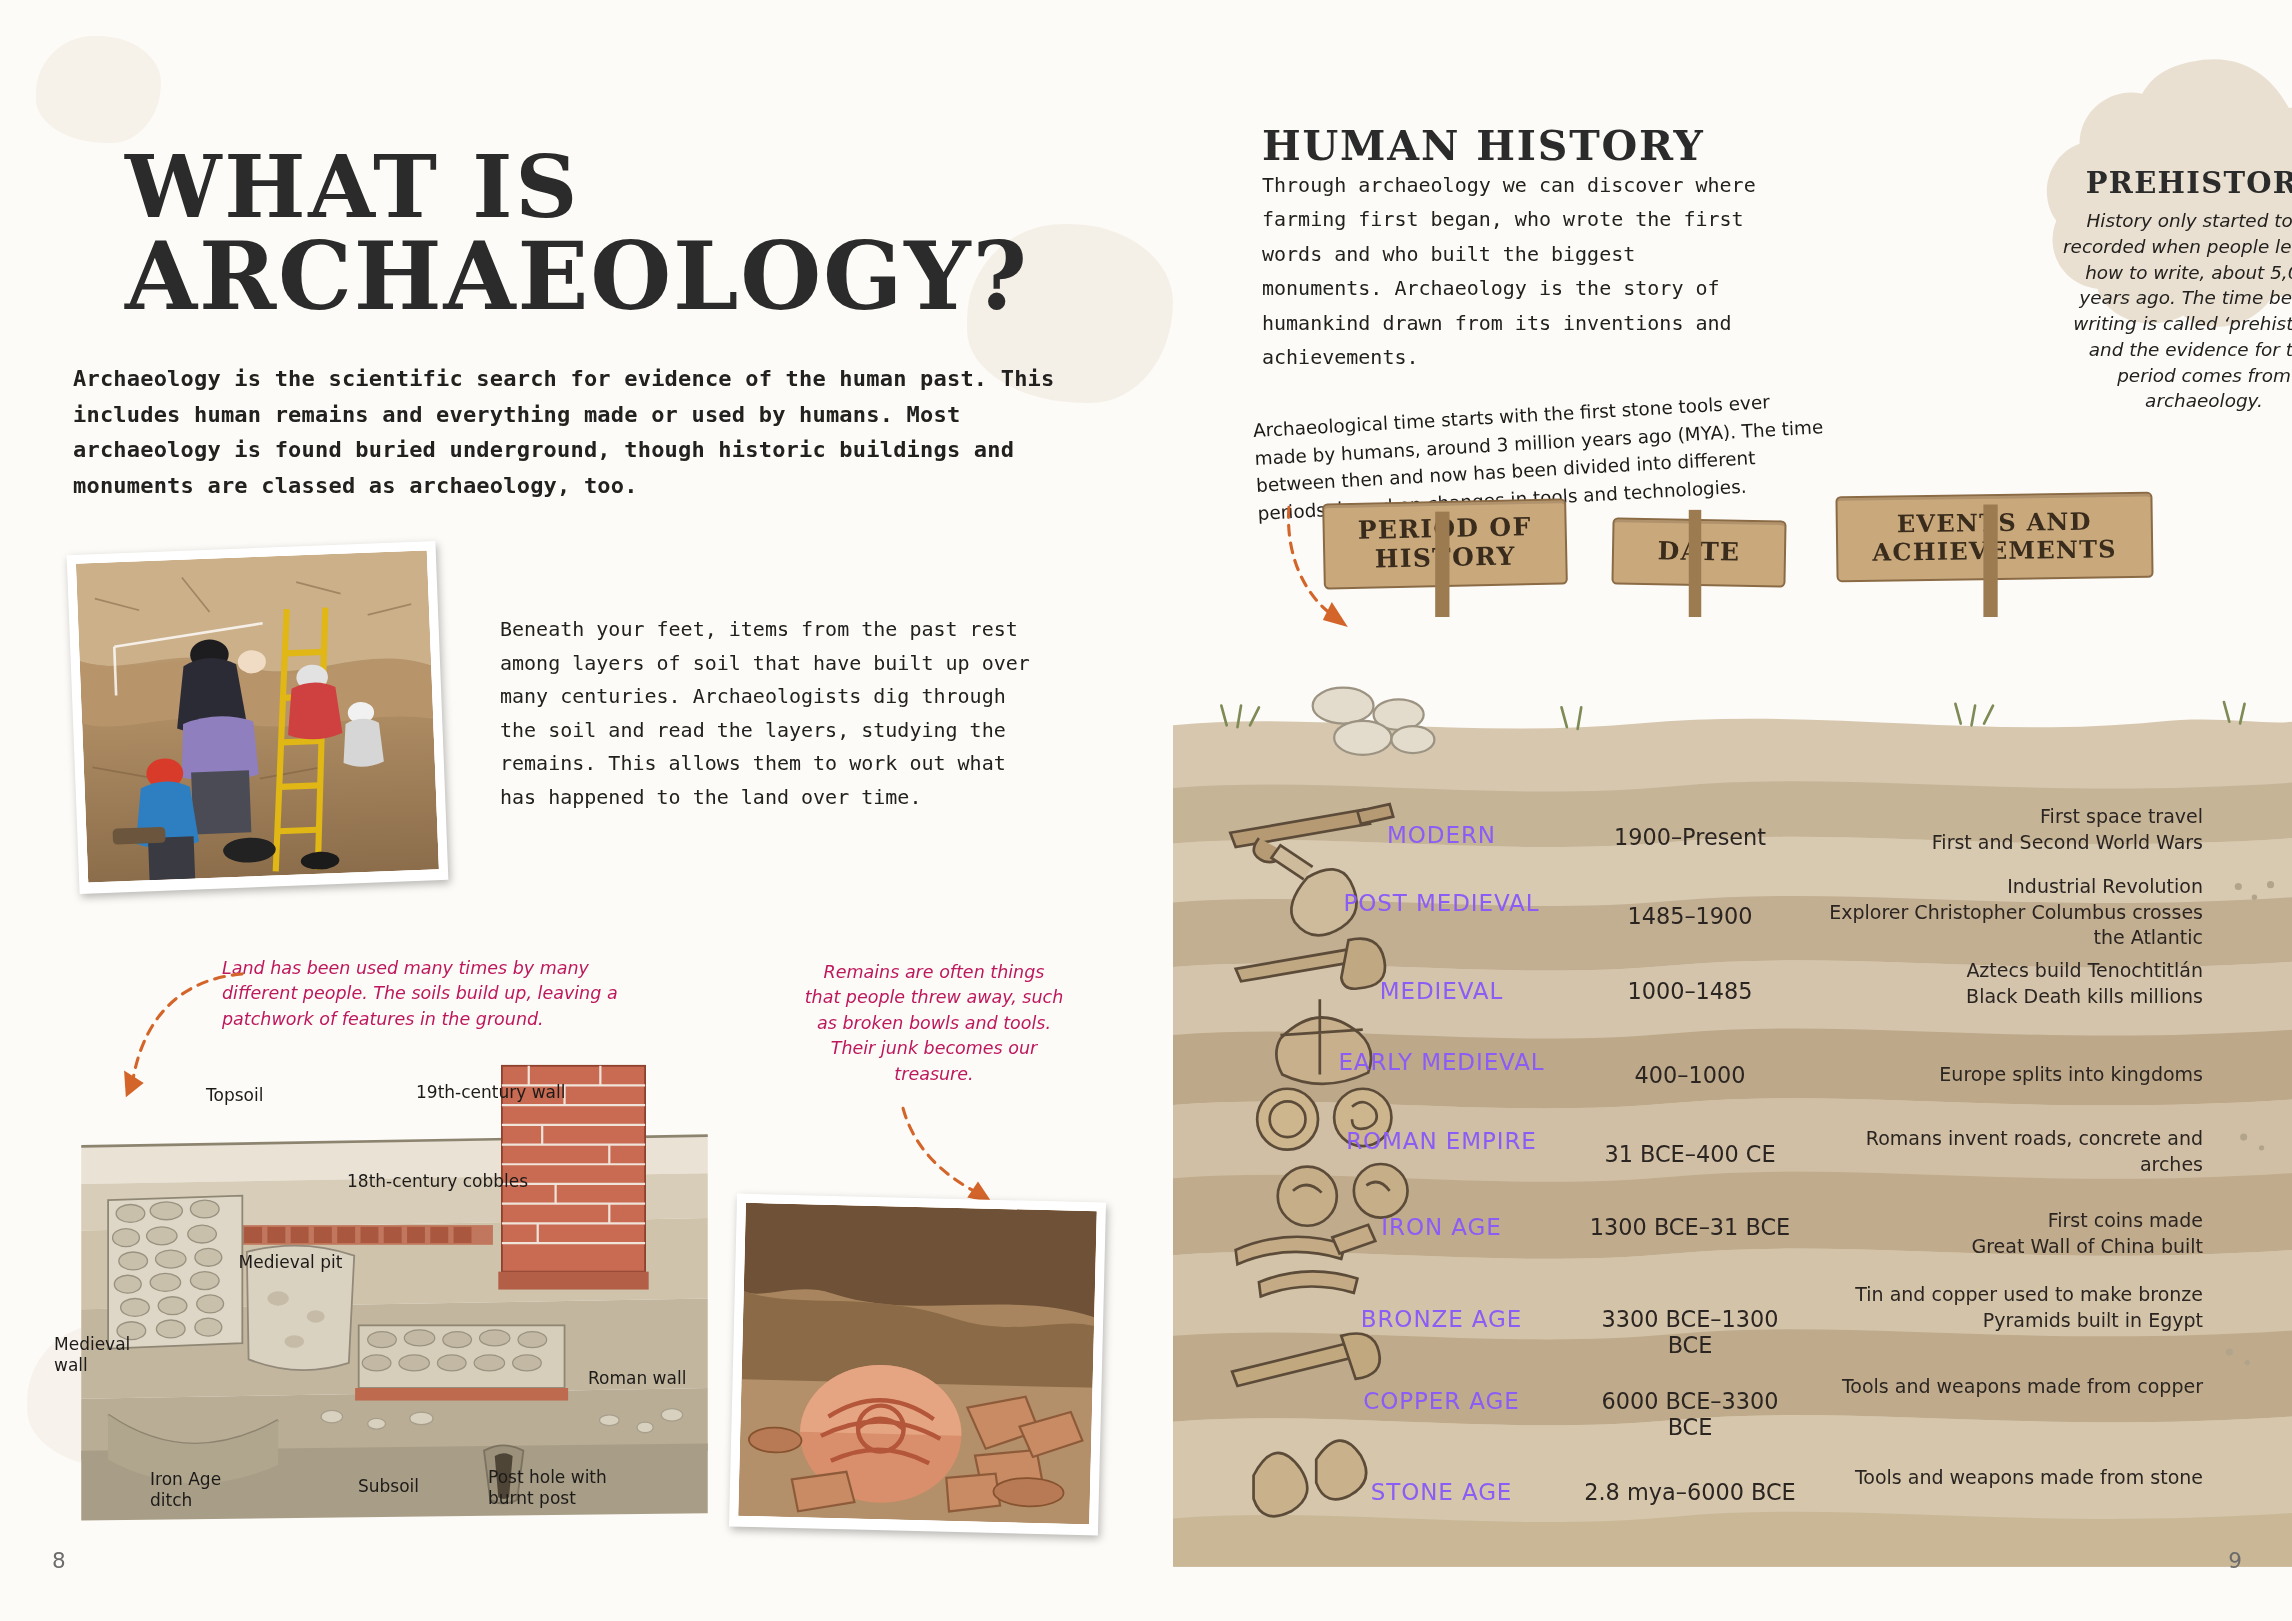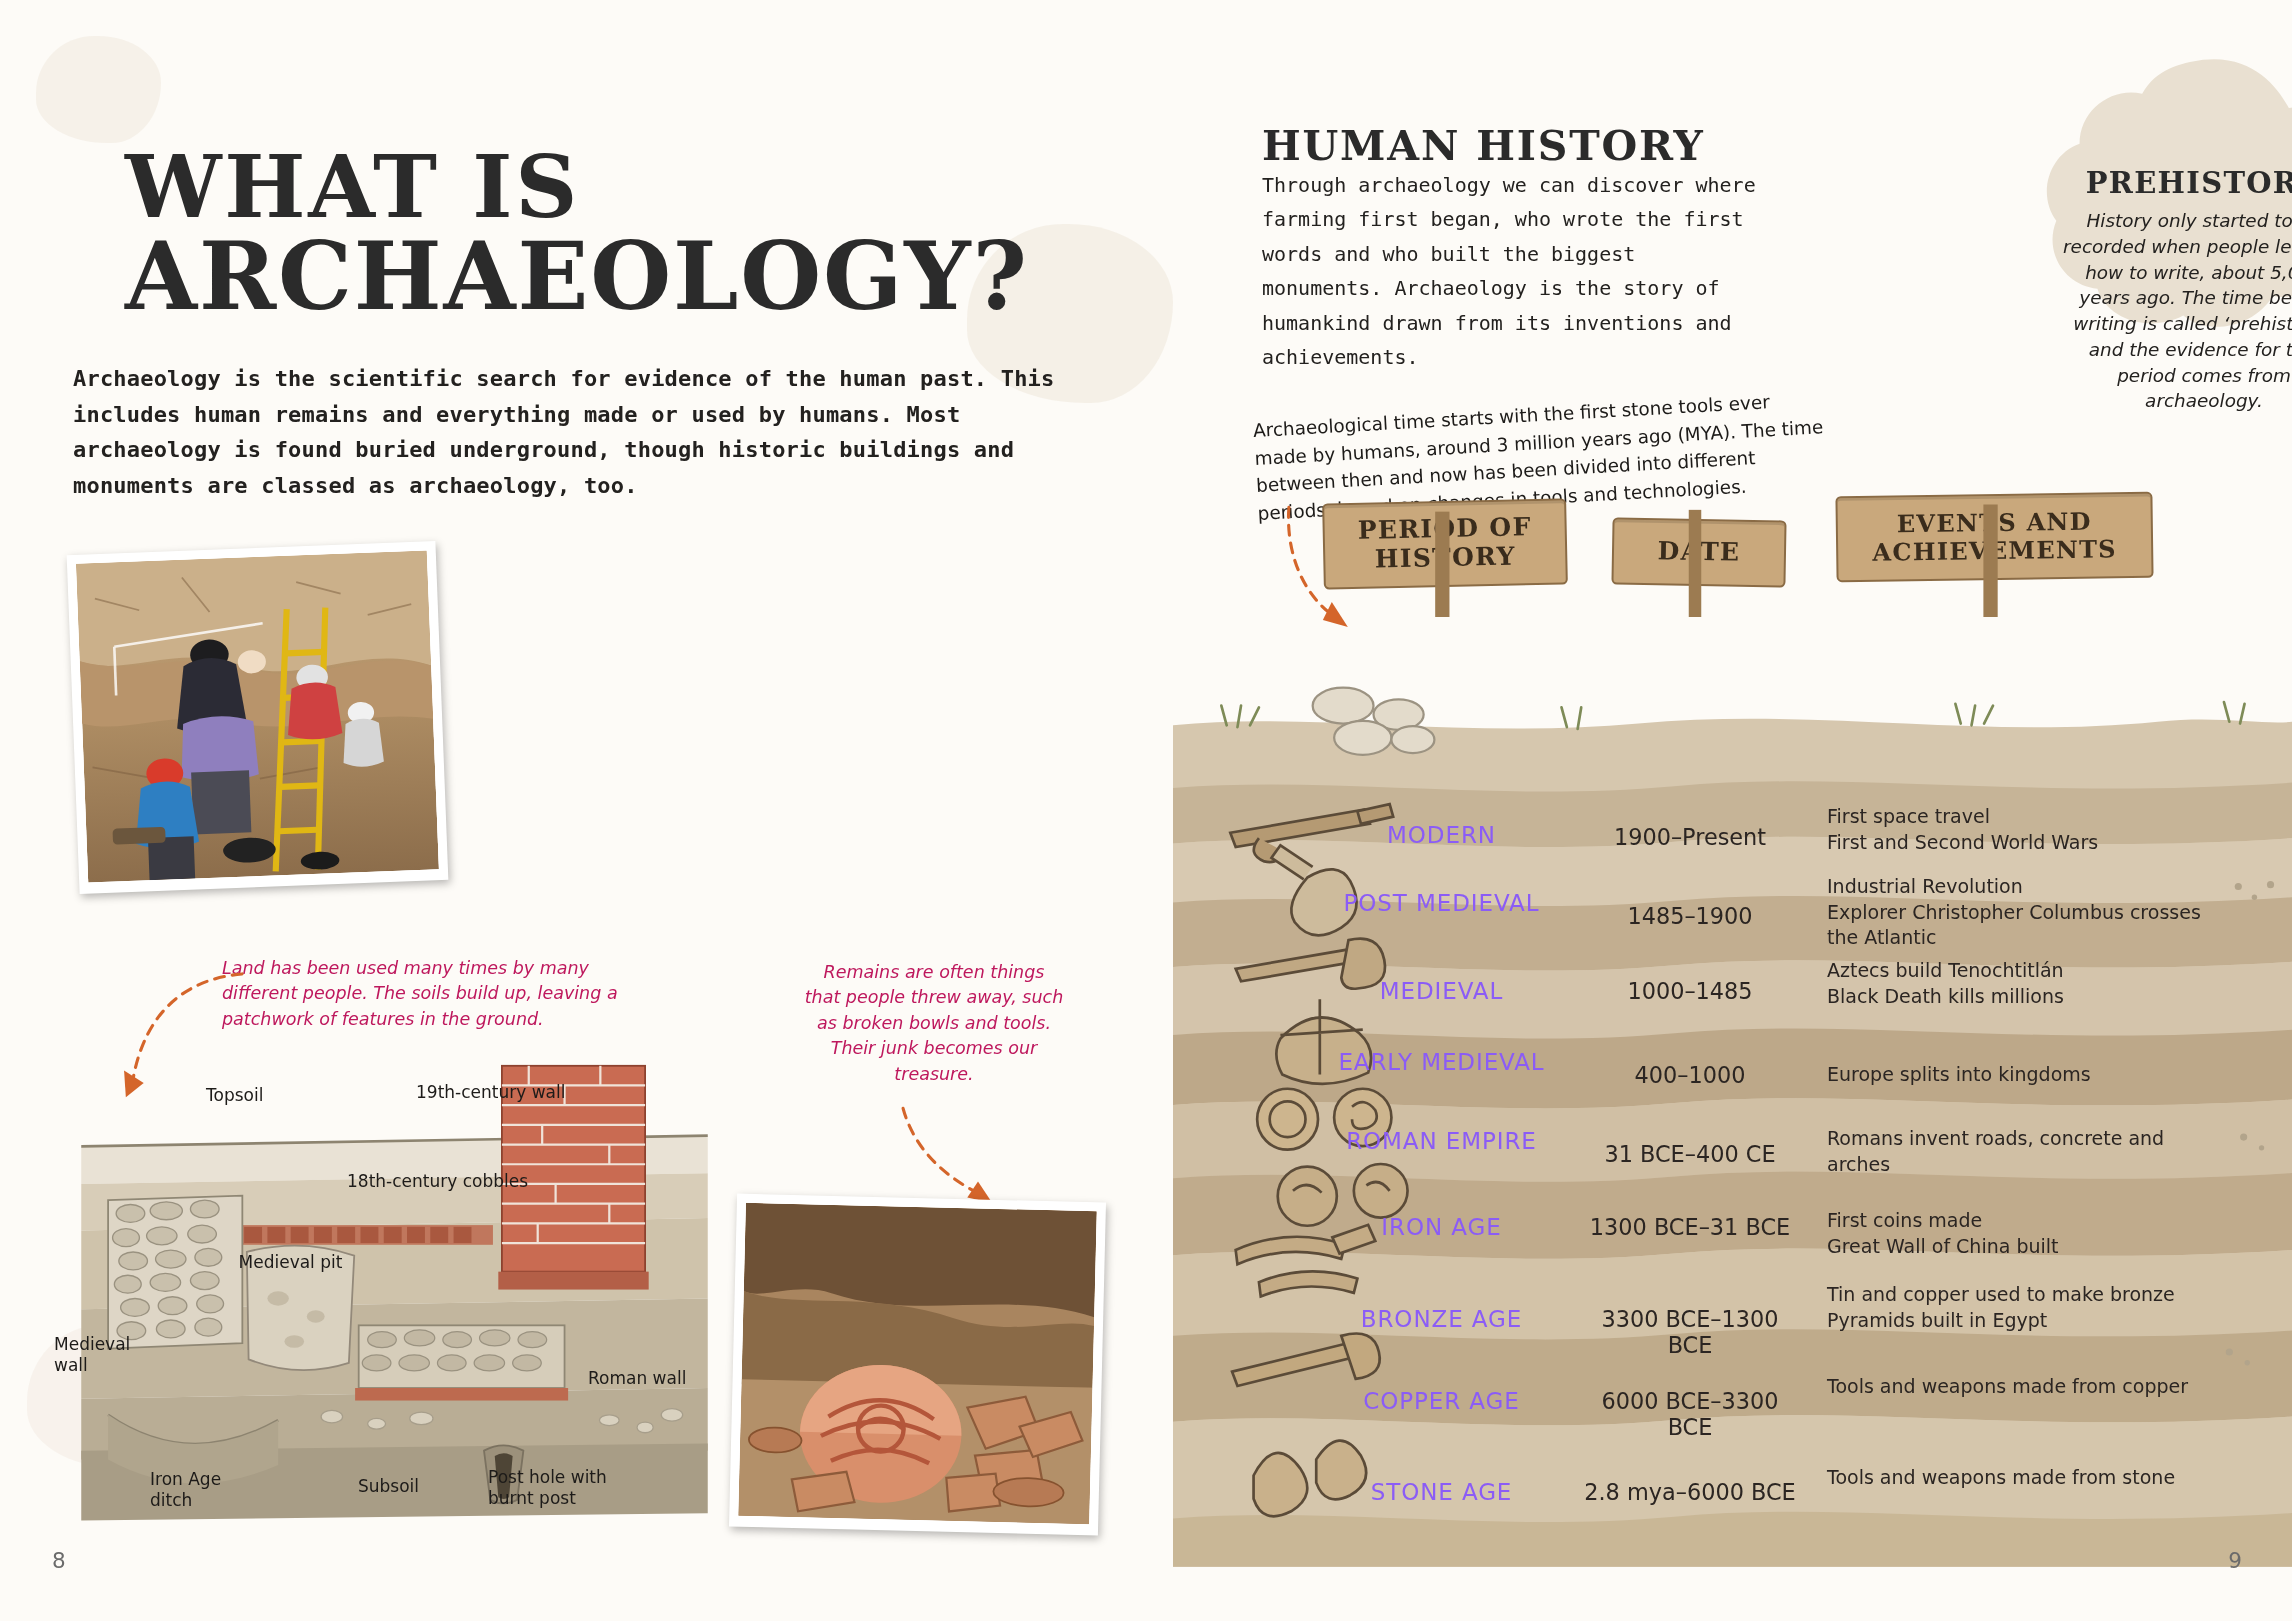--- a/index.html
+++ b/index.html
@@ -187,21 +187,21 @@
   .row-date {
     position: absolute;
     font-family: "DejaVu Sans", sans-serif;
     font-size: 22.4px; color: #2b2522;
     text-align: center; width: 224px;
   }
   .row-events {
     position: absolute;
     font-family: "DejaVu Sans", sans-serif;
     font-size: 19px; color: #2b2522;
-    text-align: left; width: 376px; line-height: 1.35;
+    text-align: right; width: 376px; line-height: 1.35;
   }
 </style>
 </head>
 <body>
 
 <div class="page">
 
   <div id="left-page">
 
     <div class="splat" style="left:36px;top:36px;width:125px;height:107px;opacity:.5;"></div>
@@ -268,20 +268,21 @@
           <ellipse cx="265" cy="345" rx="22" ry="10" fill="#1b1b1b"></ellipse>
           <rect x="30" y="300" width="60" height="18" rx="5" fill="#6b563d"></rect>
           <g stroke="#ffffff" stroke-width="3" fill="none" opacity=".8">
             <line x1="40" y1="95" x2="210" y2="75"></line>
             <line x1="40" y1="95" x2="40" y2="150"></line>
           </g>
         </svg>
       </div>
     </div>
 
+    <p class="mud-body">Beneath your feet, items from the past rest among layers of soil that have built up over many centuries. Archaeologists dig through the soil and read the layers, studying the remains. This allows them to work out what has happened to the land over time.</p>
 
     <div id="section-diagram">
       <svg viewBox="0 0 1160 600" width="1039" height="537">
 
         <path d="M30,130 L730,118 L730,160 L30,172 Z" fill="#e9e2d5"></path>
         <path d="M30,172 L730,160 L730,210 L30,224 Z" fill="#d8cdb8"></path>
         <path d="M30,224 L730,210 L730,300 L30,312 Z" fill="#cfc3ab"></path>
         <path d="M30,312 L730,300 L730,400 L30,412 Z" fill="#c2b69e"></path>
         <path d="M30,412 L730,400 L730,470 L30,480 Z" fill="#b9ad95"></path>
         <path d="M30,470 L730,462 L730,540 L30,548 Z" fill="#a89d86"></path>

